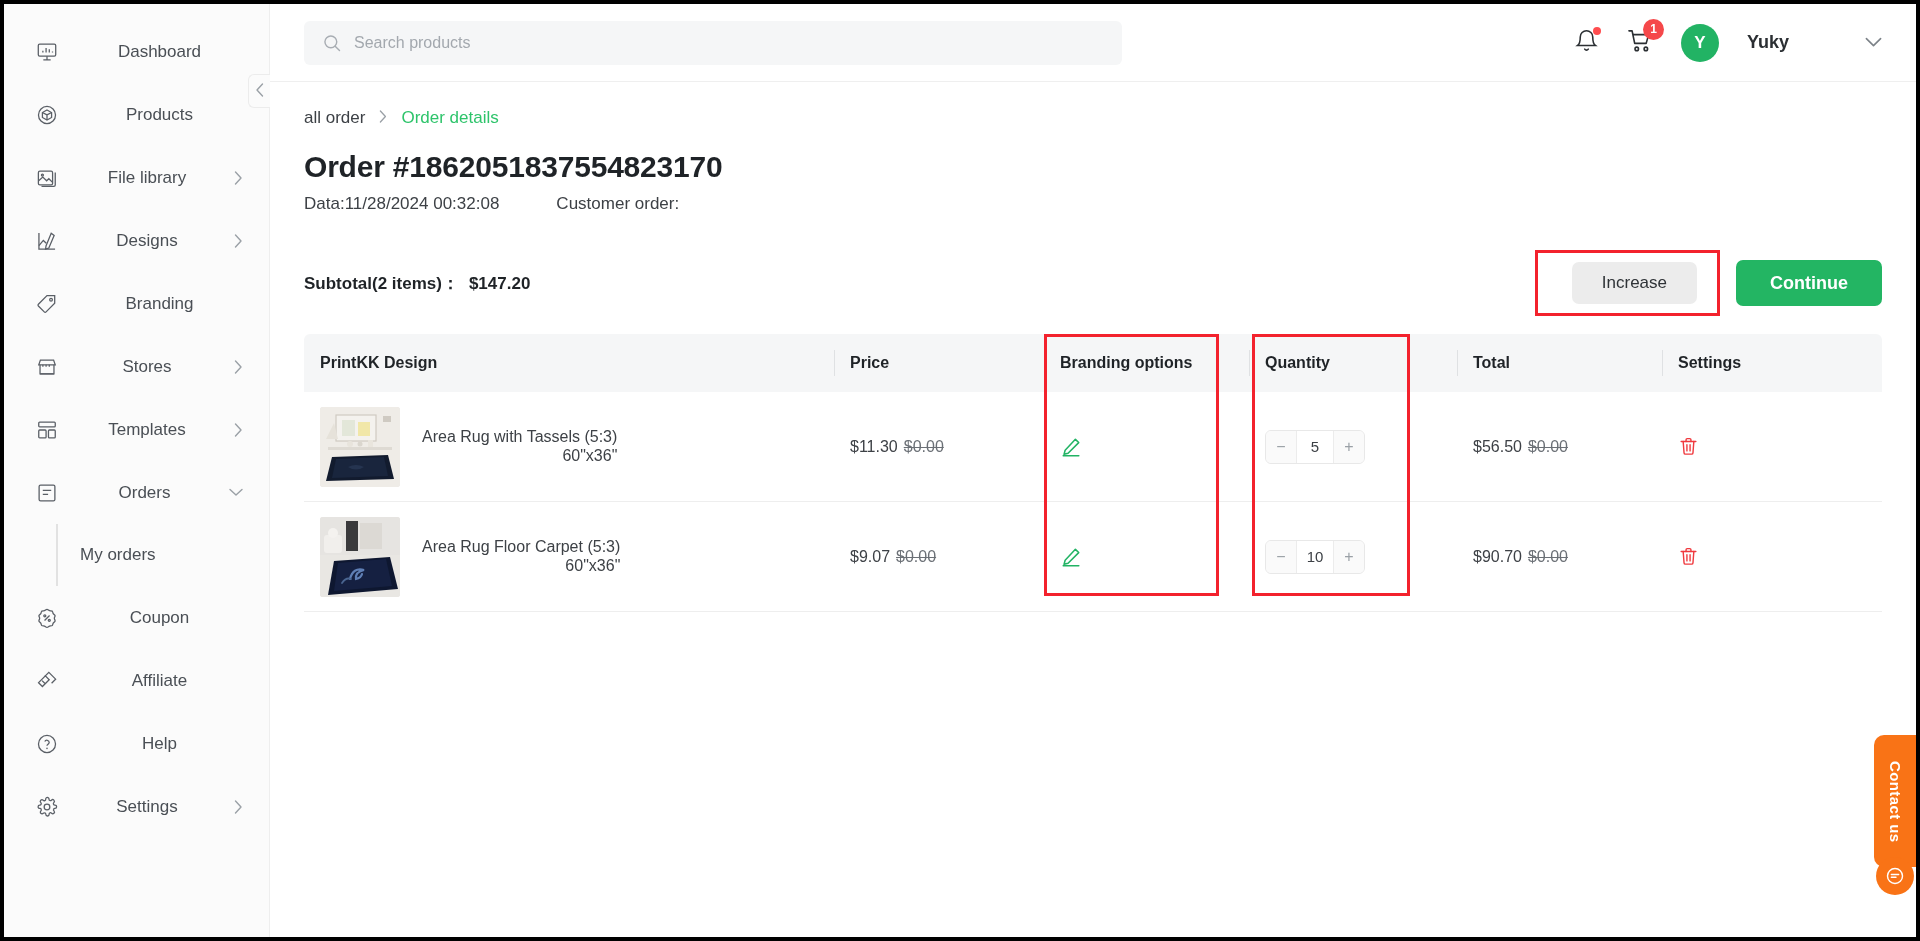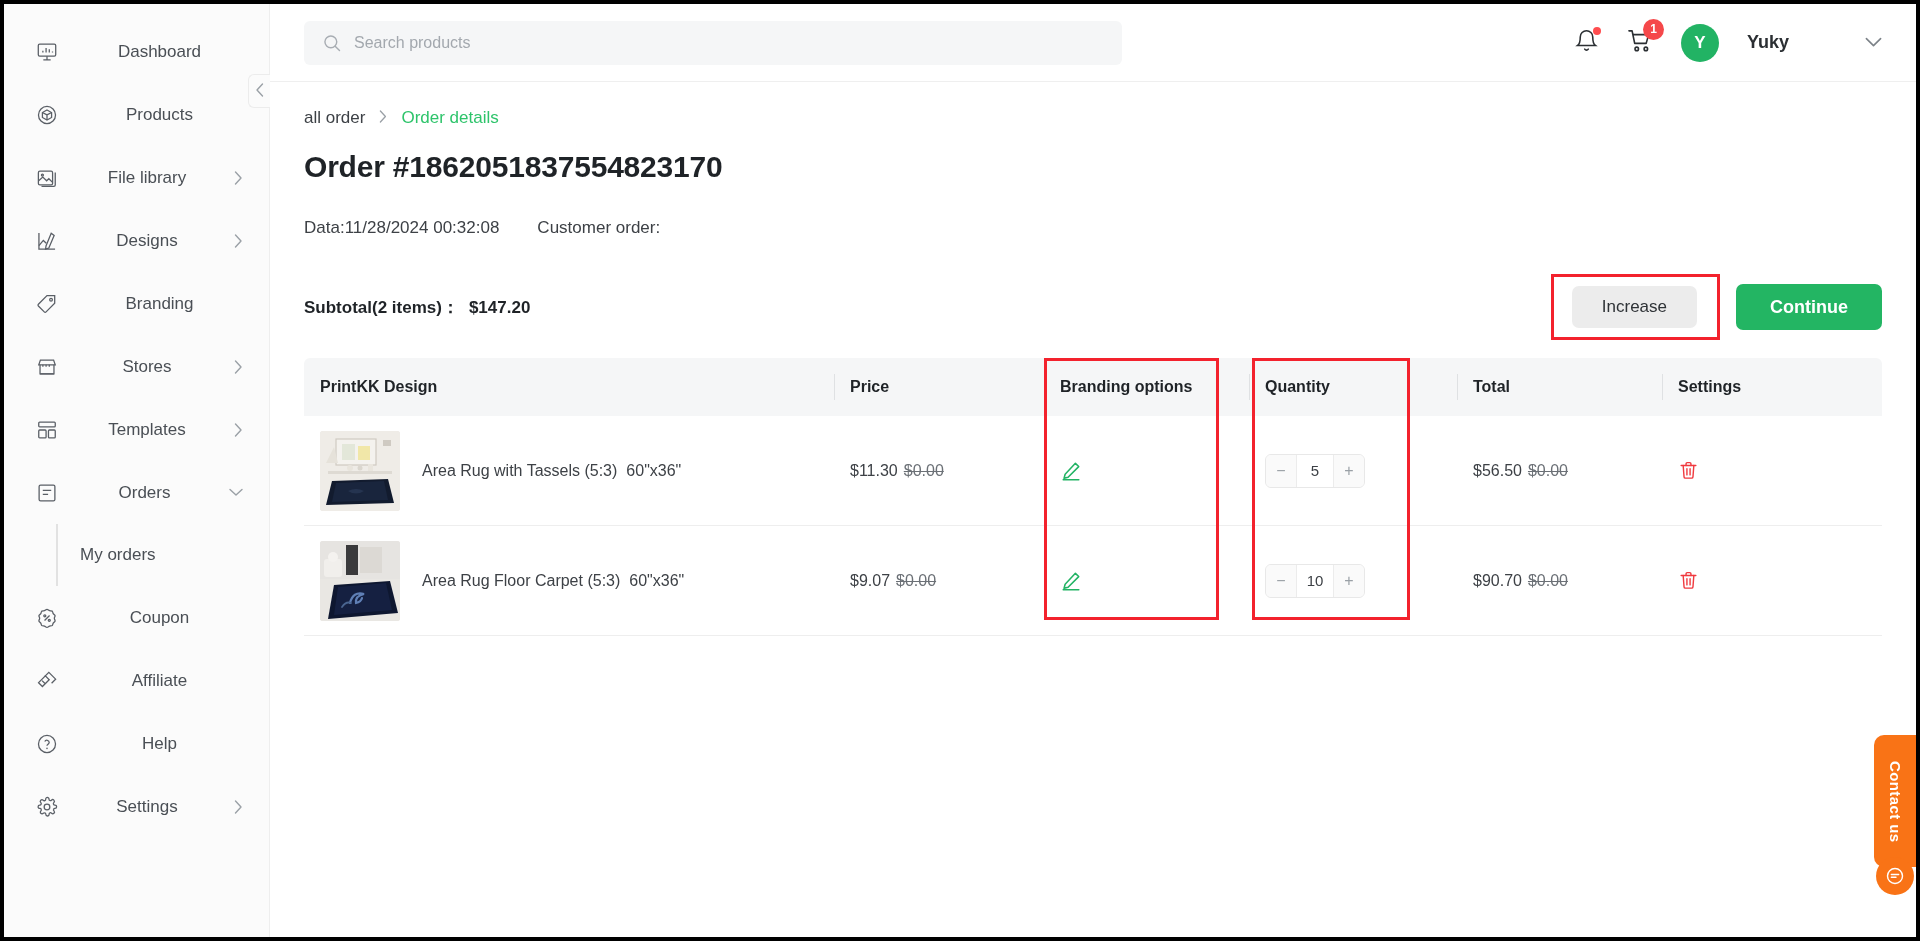--- a/index.html
+++ b/index.html
@@ -110,32 +110,32 @@
   
   .content { flex:1 1 auto; overflow:hidden; padding: 26px 34px 0 34px; position:relative; }
   .crumbs { display:flex; align-items:center; gap:14px; font-size:17px; color:#3d4146; }
   .crumbs .crumb-link { cursor:pointer; }
   .crumbs .crumb-sep { color:#9aa0a6; font-size:14px; }
   .crumbs .crumb-current { color:#2ec46b; cursor:pointer; }
   .order-title {
     margin-top: 22px;
     font-size: 30px; font-weight: 700; color:#1f2327; letter-spacing:-0.2px;
   }
-  .order-meta { margin-top:34px; display:flex; gap:38px; font-size:17px; color:#3d4146; }
+  .order-meta { margin-top:10px; display:flex; gap:57px; font-size:17px; color:#3d4146; }
 
   .subtotal-row {
     margin-top: 36px; display:flex; align-items:center;
     min-height: 52px;
   }
   .subtotal-text { font-size:17px; font-weight:700; color:#1f2327; }
   .subtotal-text .st-amount { font-weight:700; margin-left:10px; }
   .actions-right { margin-left:auto; display:flex; align-items:center; gap:16px; }
 
   .hl-box { border: 3px solid #f3222d; }
-  .increase-wrap { padding: 9px 20px 9px 18px; display:flex; }
+  .increase-wrap { padding: 9px 20px 9px 34px; display:flex; }
   .btn-increase {
     background:#ececec; color:#2f3337; border:none; border-radius:7px;
     font-size:17px; height:42px; padding:0 30px; cursor:pointer;
     font-family:"Liberation Sans", sans-serif;
   }
   .btn-continue {
     background:#23b563; color:#fff; border:none; border-radius:7px;
     font-size:18px; font-weight:600; height:46px; padding:7px 34px; cursor:pointer;
     font-family:"Liberation Sans", sans-serif;
   }
@@ -162,21 +162,21 @@
     display:flex; align-items:center; min-height:110px;
     border-bottom:1px solid #eeeeee; background:#fff; font-size:16px; color:#3d4146;
   }
   .trow .td { padding-left:16px; display:flex; align-items:center; height:100%; }
   .prod { display:flex; align-items:center; gap:22px; }
   .thumb {
     width:80px; height:80px; border-radius:3px; overflow:hidden;
     background:#e8e6e2; flex:0 0 80px; position:relative;
   }
   .thumb svg { display:block; width:100%; height:100%; }
-  .prod-text { display:flex; gap:9px;align-items:flex-end; }
+  .prod-text { display:flex; flex-direction:column; gap:1px;align-items:flex-end; }
   .prod-name { font-size:16px; color:#3d4146; }
   .prod-size { font-size:16px; color:#3d4146; }
   .price-cell, .total-cell { display:flex; flex-direction:row; gap:6px; }
   .price-strike { text-decoration: line-through; color:#6b7076; }
   .edit-ico { color:#22b364; cursor:pointer; display:flex; }
 
   .stepper {
     display:inline-flex; align-items:center;
     height:34px; border:1px solid #e8e8e8; border-radius:6px; overflow:hidden;
     background:#fafafa;

